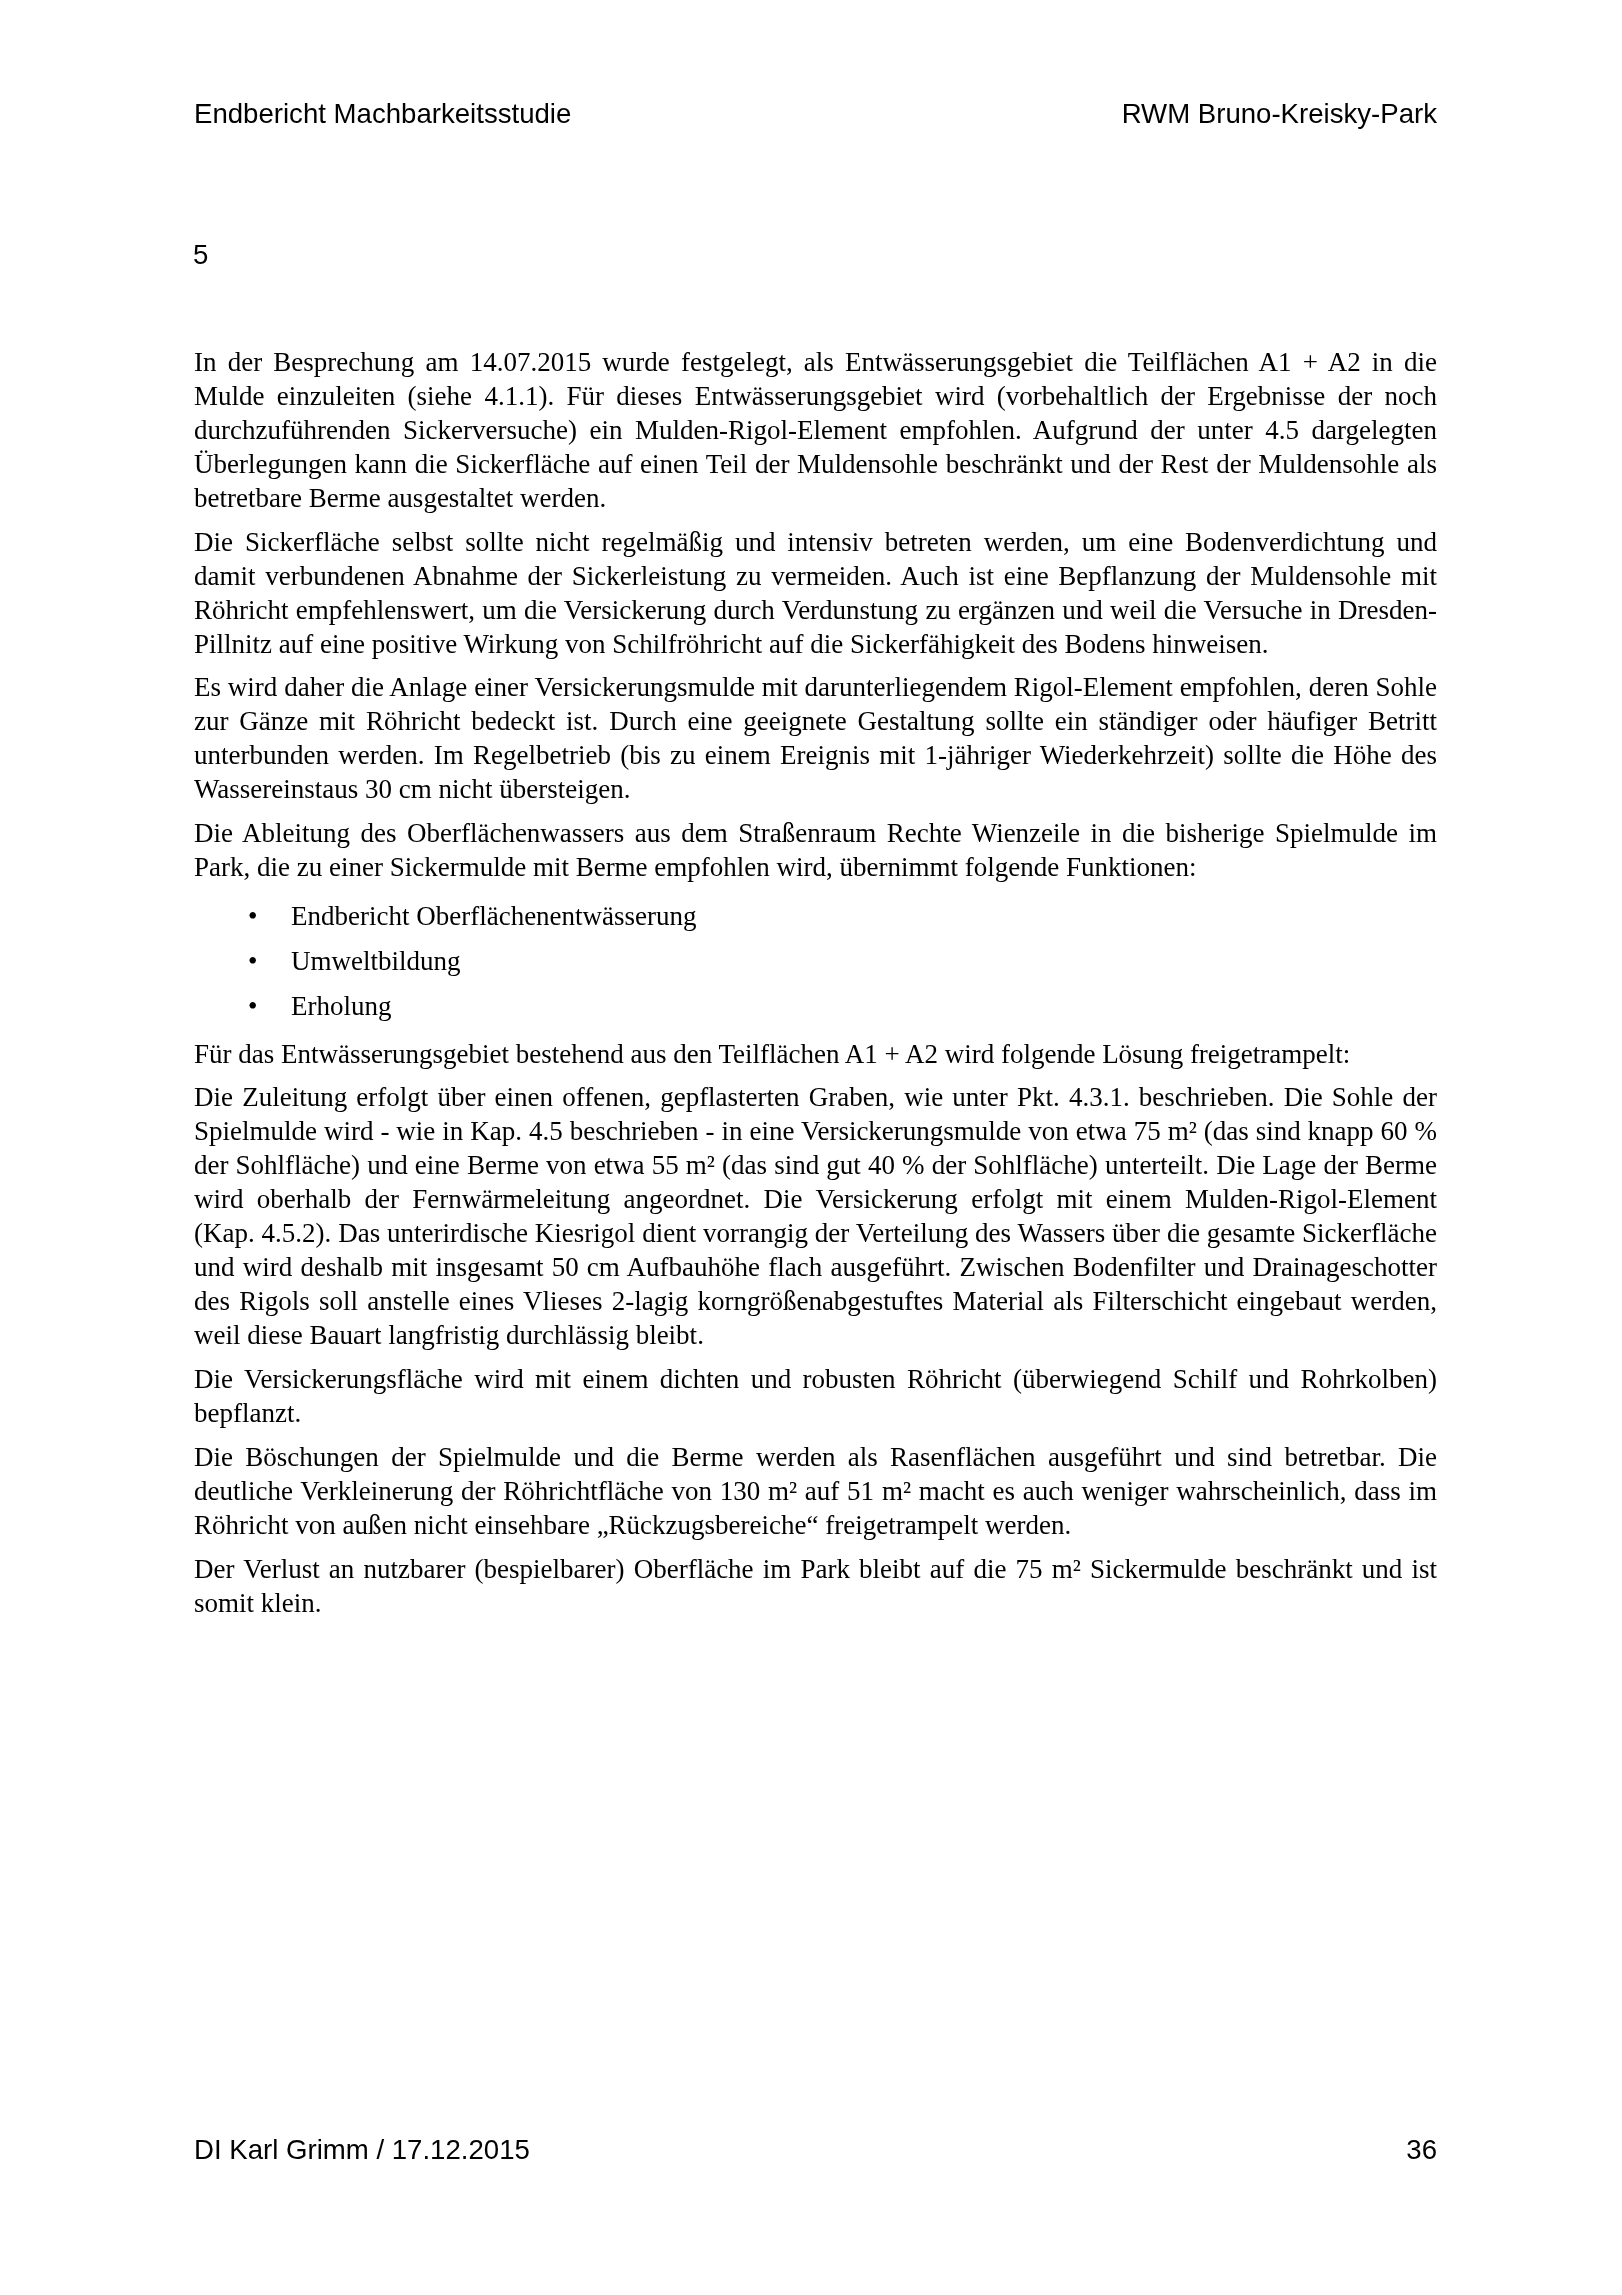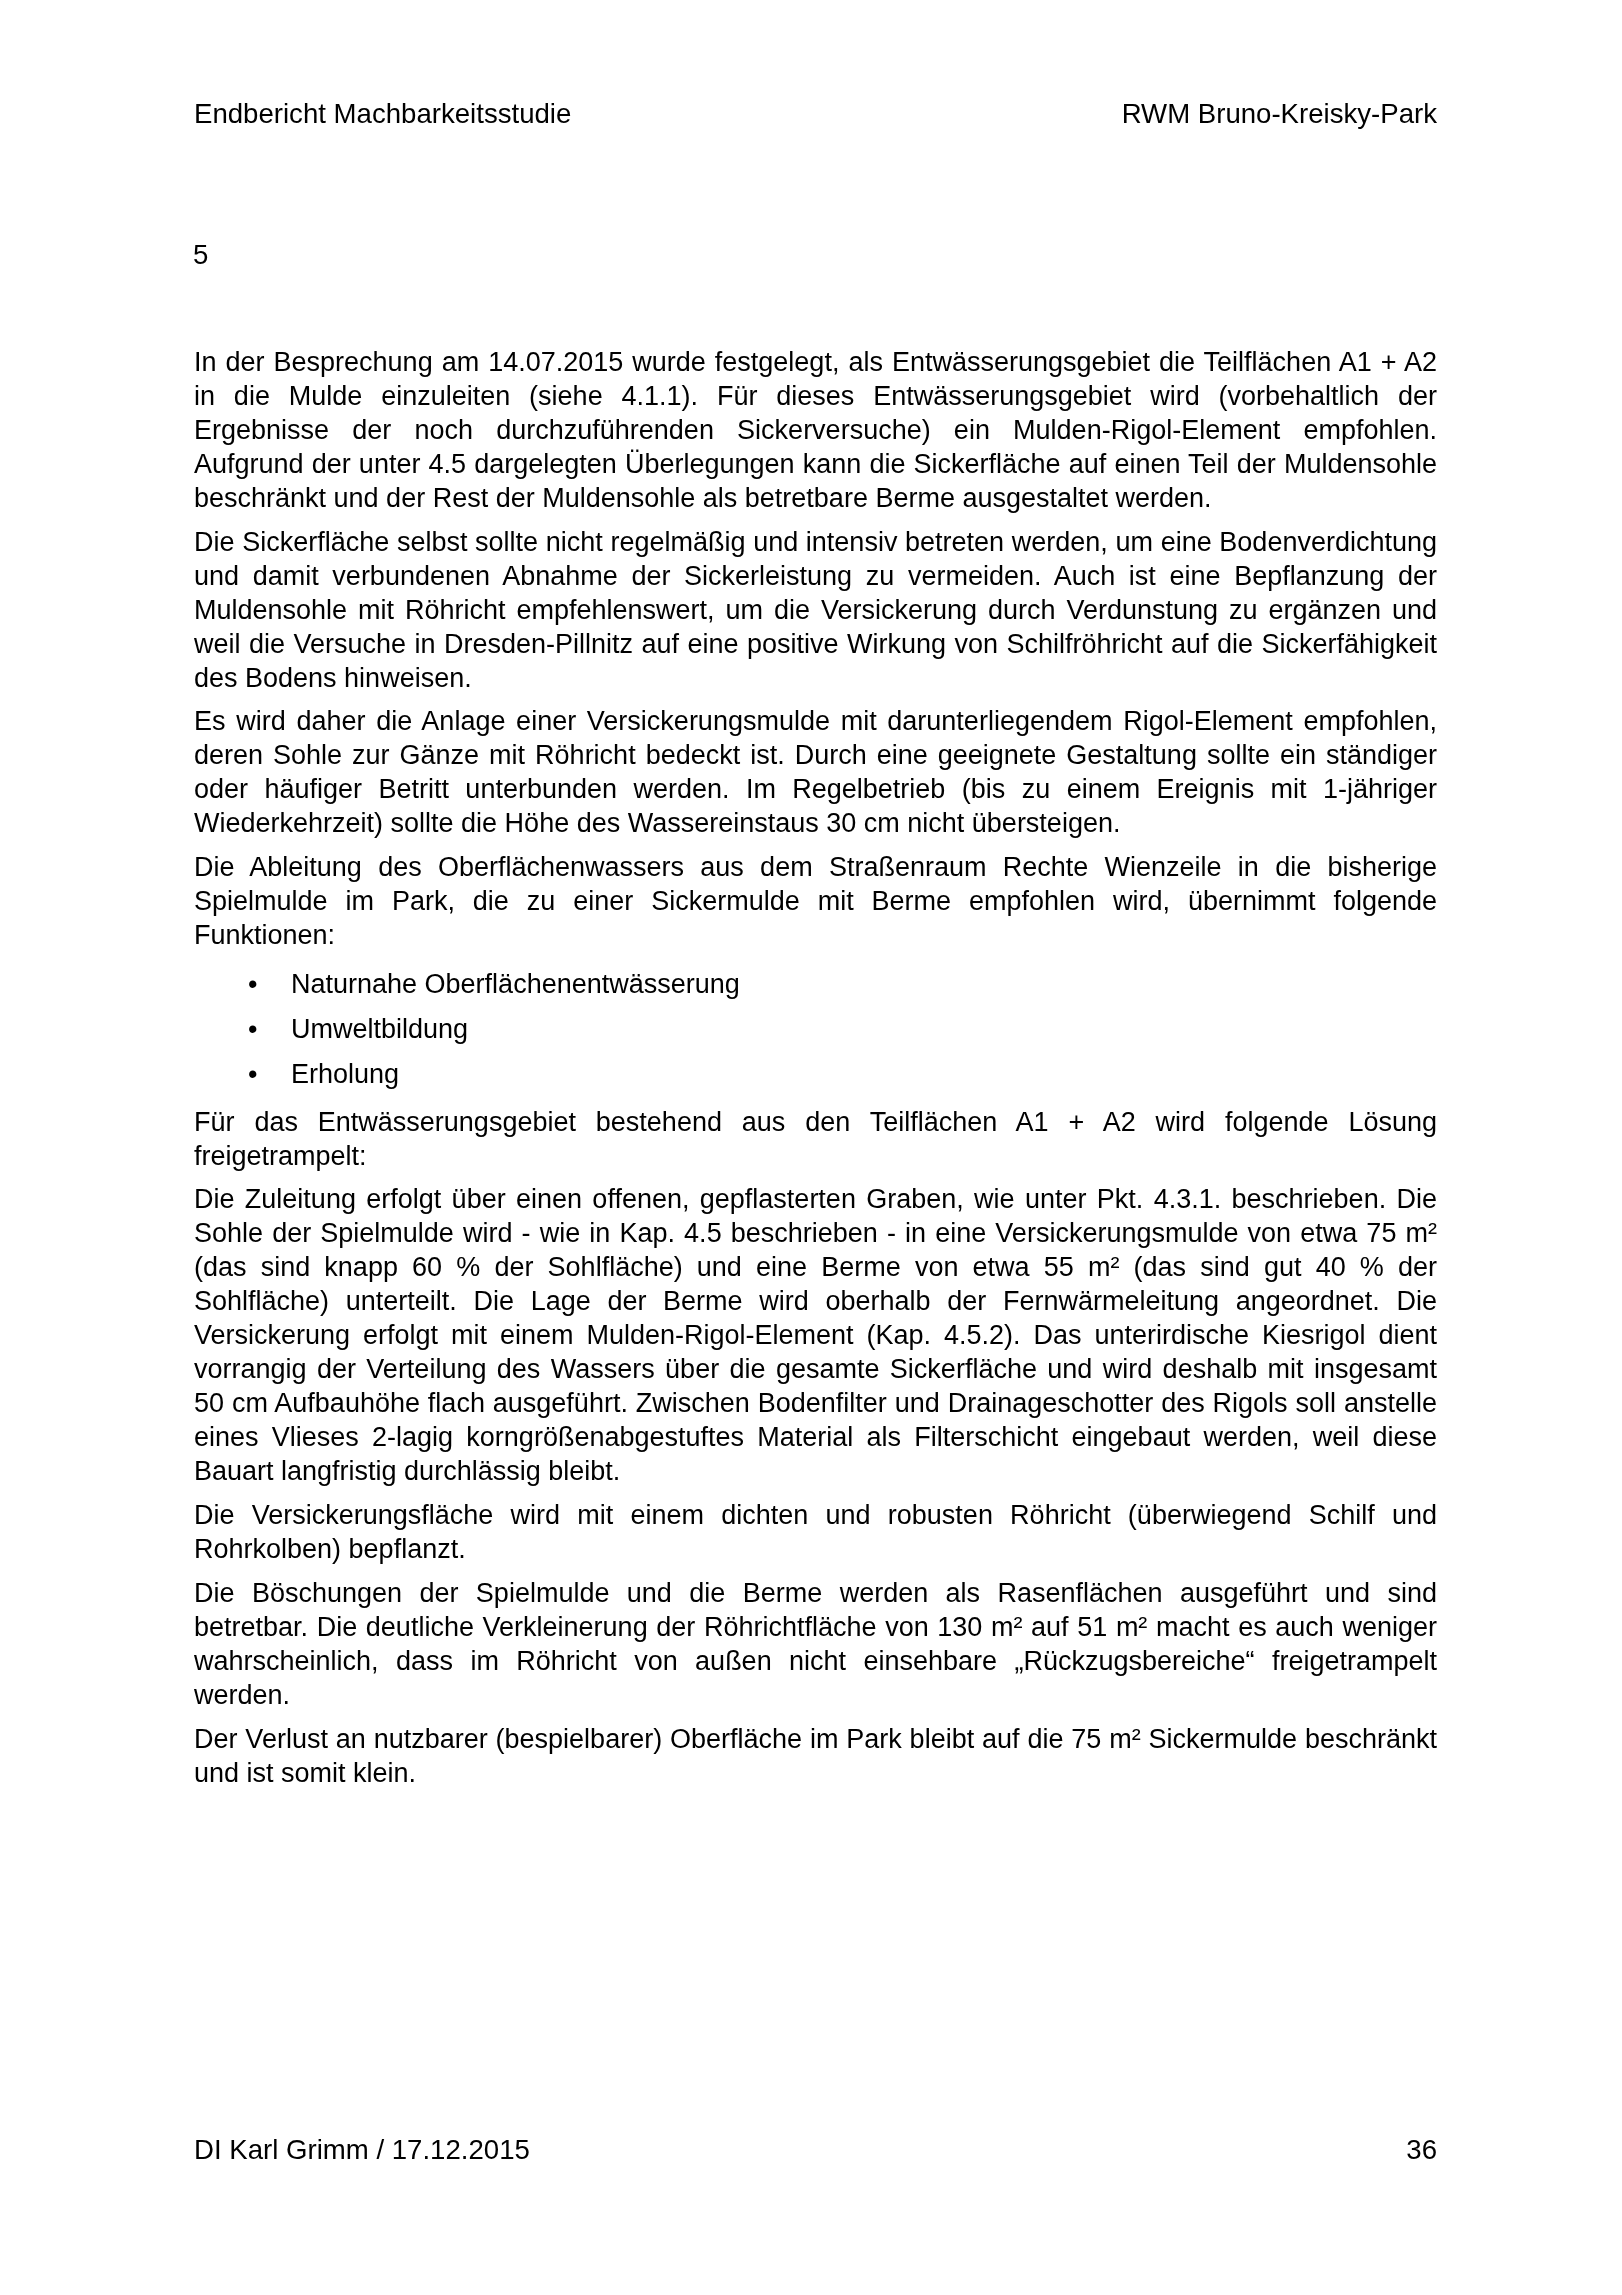--- a/index.html
+++ b/index.html
@@ -41,20 +41,21 @@
     .section-heading .title {
       letter-spacing: 5px;
     }
     .body-text {
       position: absolute;
       top: 345px;
       left: 194px;
       width: 1243px;
       font-size: 27px;
       line-height: 34px;
+      font-family: Liberation Serif, serif;
     }
     .body-text p {
       margin: 0 0 9.7px 0;
       text-align: justify;
       hyphens: manual;
     }
     .bullet-list {
       list-style: none;
       margin: 0 0 8px 0;
       padding: 0;
@@ -95,21 +96,21 @@
 
 <div class="body-text">
   <p>In der Besprechung am 14.07.2015 wurde festgelegt, als Entwässerungsgebiet die Teilflä­chen A1 + A2 in die Mulde einzuleiten (siehe 4.1.1). Für dieses Entwässerungsgebiet wird (vorbehaltlich der Ergebnisse der noch durchzuführenden Sickerversuche) ein Mulden-Rigol-Element empfohlen. Aufgrund der unter 4.5 dargelegten Überlegungen kann die Sickerfläche auf einen Teil der Muldensohle beschränkt und der Rest der Muldensohle als betretbare Berme ausgestaltet werden.</p>
   <p>Die Sickerfläche selbst sollte nicht regelmäßig und intensiv betreten werden, um eine Bodenverdichtung und damit verbundenen Abnahme der Sickerleistung zu vermeiden. Auch ist eine Bepflanzung der Muldensohle mit Röhricht empfehlenswert, um die Versickerung durch Verdunstung zu ergänzen und weil die Versuche in Dresden-Pillnitz auf eine positive Wirkung von Schilfröhricht auf die Sickerfähigkeit des Bodens hinweisen.</p>
   <p>Es wird daher die Anlage einer Versickerungsmulde mit darunterliegendem Rigol-Element empfohlen, deren Sohle zur Gänze mit Röhricht bedeckt ist. Durch eine geeignete Gestal­tung sollte ein ständiger oder häufiger Betritt unterbunden werden. Im Regelbetrieb (bis zu einem Ereignis mit 1-jähriger Wiederkehrzeit) sollte die Höhe des Wassereinstaus 30 cm nicht übersteigen.</p>
   <p>Die Ableitung des Oberflächenwassers aus dem Straßenraum Rechte Wienzeile in die bishe­rige Spielmulde im Park, die zu einer Sickermulde mit Berme empfohlen wird, übernimmt fol­gende Funktionen:</p>
 
   <ul class="bullet-list">
     <li>
       <span class="bullet">•</span>
-      <span>Naturnahe Oberflächenentwässerung</span>
+      <span>Endbericht Oberflächenentwässerung</span>
     </li>
     <li>
       <span class="bullet">•</span>
       <span>Umweltbildung</span>
     </li>
     <li>
       <span class="bullet">•</span>
       <span>Erholung</span>
     </li>
   </ul>

